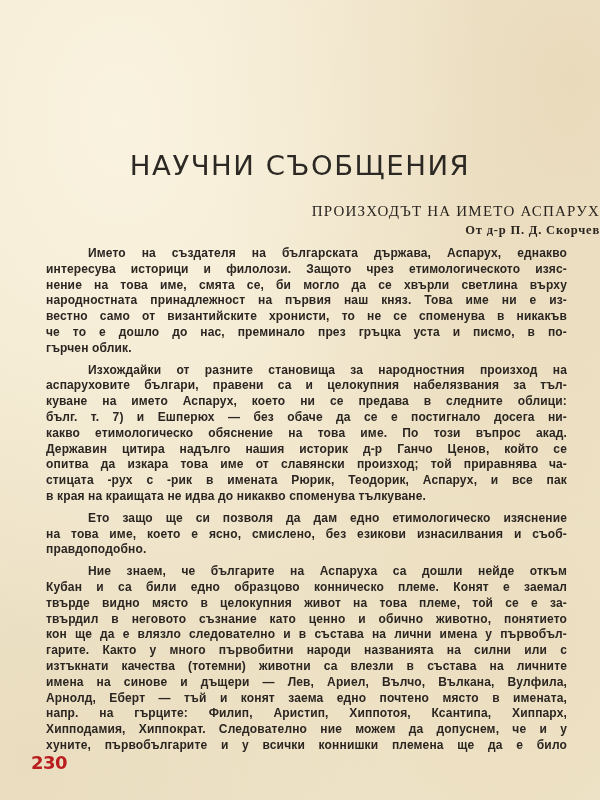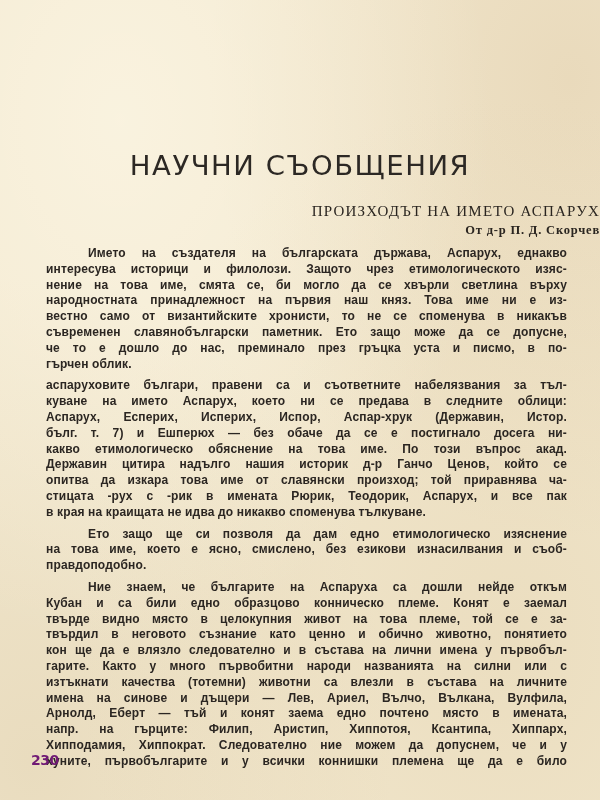--- a/index.html
+++ b/index.html
@@ -89,51 +89,50 @@
     }
     .para-gap {
       height: 6px;
     }
     .page-number {
       position: absolute;
       left: 31px;
       top: 744px;
       font-family: "DejaVu Sans", sans-serif;
       font-weight: bold;
-      font-size: 14px;
-      color: #701a75;
+      font-size: 18px;
+      color: #b91c1c;
       letter-spacing: -0.5px;
     }
   </style>
 </head>
 <body>
 
 <div class="page">
   <div class="section-title">НАУЧНИ СЪОБЩЕНИЯ</div>
   <div class="article-title">ПРОИЗХОДЪТ НА ИМЕТО АСПАРУХ</div>
   <div class="author">От д-р П. Д. Скорчев</div>
 
   <div class="body-text">
 
     <div>
       <div class="line indent">Името на създателя на българската държава, Аспарух, еднакво</div>
       <div class="line">интересува историци и филолози. Защото чрез етимологическото изяс-</div>
       <div class="line">нение на това име, смята се, би могло да се хвърли светлина върху</div>
       <div class="line">народностната принадлежност на първия наш княз. Това име ни е из-</div>
       <div class="line">вестно само от византийските хронисти, то не се споменува в никакъв</div>
-      <div class="line">съвременен славянобългарски паметник. Ето защо може да се допусне,</div>
       <div class="line">че то е дошло до нас, преминало през гръцка уста и писмо, в по-</div>
       <div class="line last">гърчен облик.</div>
     </div>
     <div class="para-gap"></div>
 
     <div>
-      <div class="line">аспаруховите българи, правени са и съответните набелязвания за тъл-</div>
+      <div class="line indent">Изхождайки от разните становища за народностния произход на</div>
+      <div class="line">аспаруховите българи, правени са и целокупния набелязвания за тъл-</div>
       <div class="line">куване на името Аспарух, което ни се предава в следните облици:</div>
-      <div class="line">Аспарух, Есперих, Исперих, Испор, Аспар-хрук (Державин, Истор.</div>
       <div class="line">бълг. т. 7) и Ешперюх — без обаче да се е постигнало досега ни-</div>
       <div class="line">какво етимологическо обяснение на това име. По този въпрос акад.</div>
       <div class="line">Державин цитира надълго нашия историк д-р Ганчо Ценов, който се</div>
       <div class="line">опитва да изкара това име от славянски произход; той приравнява ча-</div>
       <div class="line">стицата -рух с -рик в имената Рюрик, Теодорик, Аспарух, и все пак</div>
       <div class="line last">в края на краищата не идва до никакво споменува тълкуване.</div>
     </div>
     <div class="para-gap"></div>
 
     <div>

